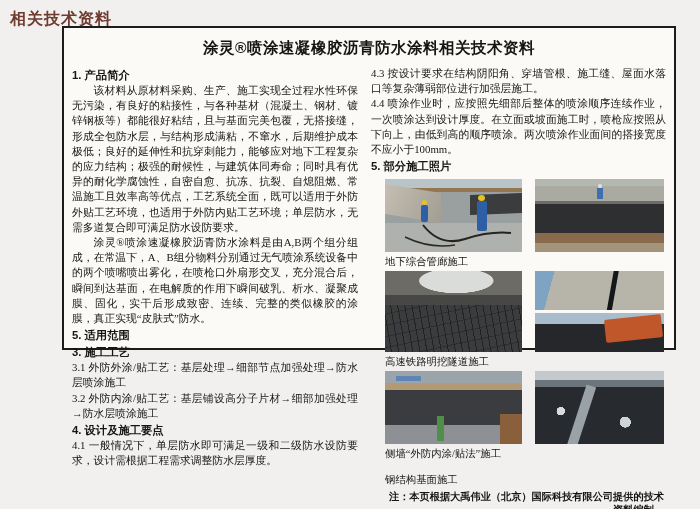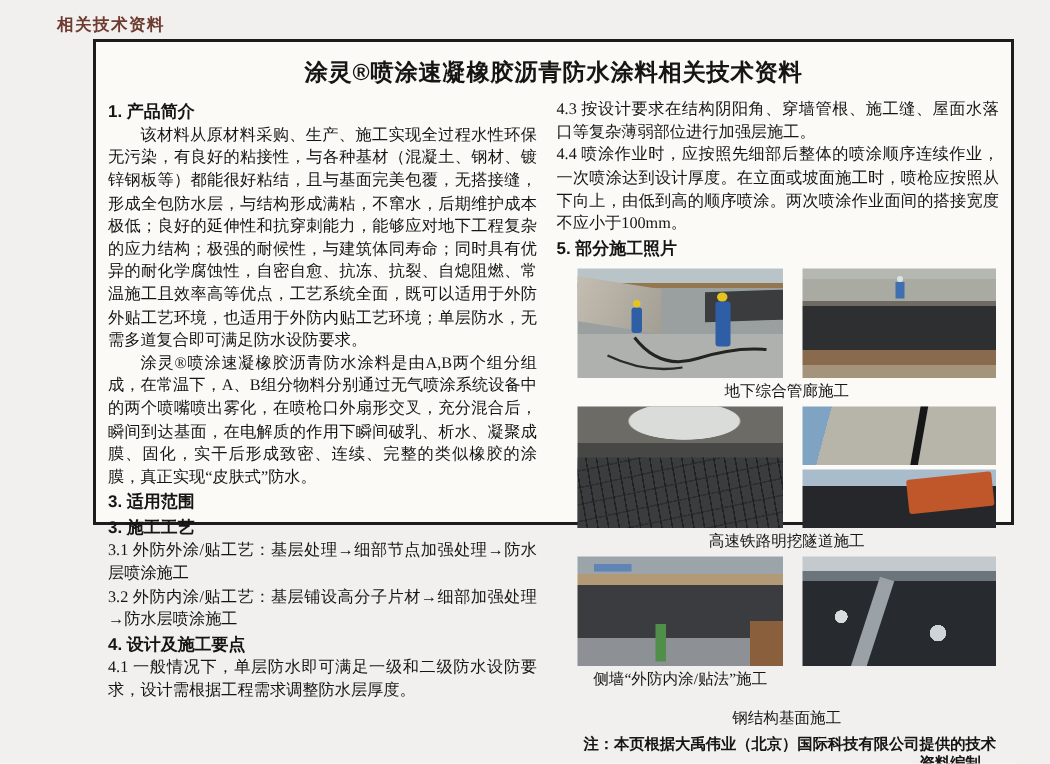--- a/index.html
+++ b/index.html
@@ -5,23 +5,23 @@
   * { margin:0; padding:0; box-sizing:border-box; }
   html,body { width:700px; height:509px; }
   body {
     background:#f1f0ee;
     font-family:"Liberation Serif","DejaVu Serif",serif;
     color:#161514;
     position:relative;
     overflow:hidden;
   }
   .corner-tag {
-    position:absolute; left:38px; top:9px;
+    position:absolute; left:10px; top:9px;
     font-family:"Liberation Sans","DejaVu Sans",sans-serif;
-    font-weight:bold; font-size:11px; letter-spacing:1px;
+    font-weight:bold; font-size:16px; letter-spacing:1px;
     color:#6e3b30;
   }
   .content-box {
     position:absolute; left:62px; top:26px; width:614px; height:324px;
     border:2px solid #1c1c1c; background:#fbfaf7;
     padding:8px 8px 5px 8px;
   }
   .page-title {
     text-align:center; font-size:15.5px; font-weight:bold;
     font-family:"Liberation Sans","DejaVu Sans",sans-serif;
@@ -39,21 +39,21 @@
   }
   .para.indent { text-indent:2em; }
   
   .photo-block { padding:2px 2px 0 14px; }
   .photo-row { display:flex; gap:13px; margin-top:3px; }
   .photo { position:relative; overflow:hidden; background:#999; flex:none; }
   .ph-wide { width:137px; }
   .ph-narrow { flex:1; }
   .stack { flex:1; display:flex; flex-direction:column; gap:3px; }
   .caption {
-    font-size:10.4px; line-height:13px; text-align:center; margin-top:3px;
+    font-size:10.4px; line-height:13px; text-align:left; margin-top:3px;
     font-family:"Liberation Serif","DejaVu Serif",serif;
   }
   .caption-row { display:flex; gap:13px; margin-top:3px;flex-direction:column; }
   .caption-row .caption { margin-top:0; }
   .cap-left { width:137px; flex:none; }
   .cap-right { flex:1; }
   .note {
     font-size:10.2px; font-weight:bold; text-align:right;
     margin-top:4px; line-height:13px;
   }
@@ -115,21 +115,21 @@
 
 <div class="content-box">
   <div class="page-title">涂灵®喷涂速凝橡胶沥青防水涂料相关技术资料</div>
 
   <div class="cols">
 
     <div class="col-left">
       <div class="sec-h">1. 产品简介</div>
       <div class="para indent">该材料从原材料采购、生产、施工实现全过程水性环保无污染，有良好的粘接性，与各种基材（混凝土、钢材、镀锌钢板等）都能很好粘结，且与基面完美包覆，无搭接缝，形成全包防水层，与结构形成满粘，不窜水，后期维护成本极低；良好的延伸性和抗穿刺能力，能够应对地下工程复杂的应力结构；极强的耐候性，与建筑体同寿命；同时具有优异的耐化学腐蚀性，自密自愈、抗冻、抗裂、自熄阻燃、常温施工且效率高等优点，工艺系统全面，既可以适用于外防外贴工艺环境，也适用于外防内贴工艺环境；单层防水，无需多道复合即可满足防水设防要求。</div>
       <div class="para indent">涂灵®喷涂速凝橡胶沥青防水涂料是由A,B两个组分组成，在常温下，A、B组分物料分别通过无气喷涂系统设备中的两个喷嘴喷出雾化，在喷枪口外扇形交叉，充分混合后，瞬间到达基面，在电解质的作用下瞬间破乳、析水、凝聚成膜、固化，实干后形成致密、连续、完整的类似橡胶的涂膜，真正实现“皮肤式”防水。</div>
-      <div class="sec-h">3. 适用范围</div>
+      <div class="sec-h">5. 适用范围</div>
       <div class="sec-h">3. 施工工艺</div>
       <div class="para">3.1 外防外涂/贴工艺：基层处理→细部节点加强处理→防水层喷涂施工</div>
       <div class="para">3.2 外防内涂/贴工艺：基层铺设高分子片材→细部加强处理→防水层喷涂施工</div>
       <div class="sec-h">4. 设计及施工要点</div>
       <div class="para">4.1 一般情况下，单层防水即可满足一级和二级防水设防要求，设计需根据工程需求调整防水层厚度。</div>
 
     </div>
 
     <div class="col-right">
       <div class="para">4.3 按设计要求在结构阴阳角、穿墙管根、施工缝、屋面水落口等复杂薄弱部位进行加强层施工。</div>

